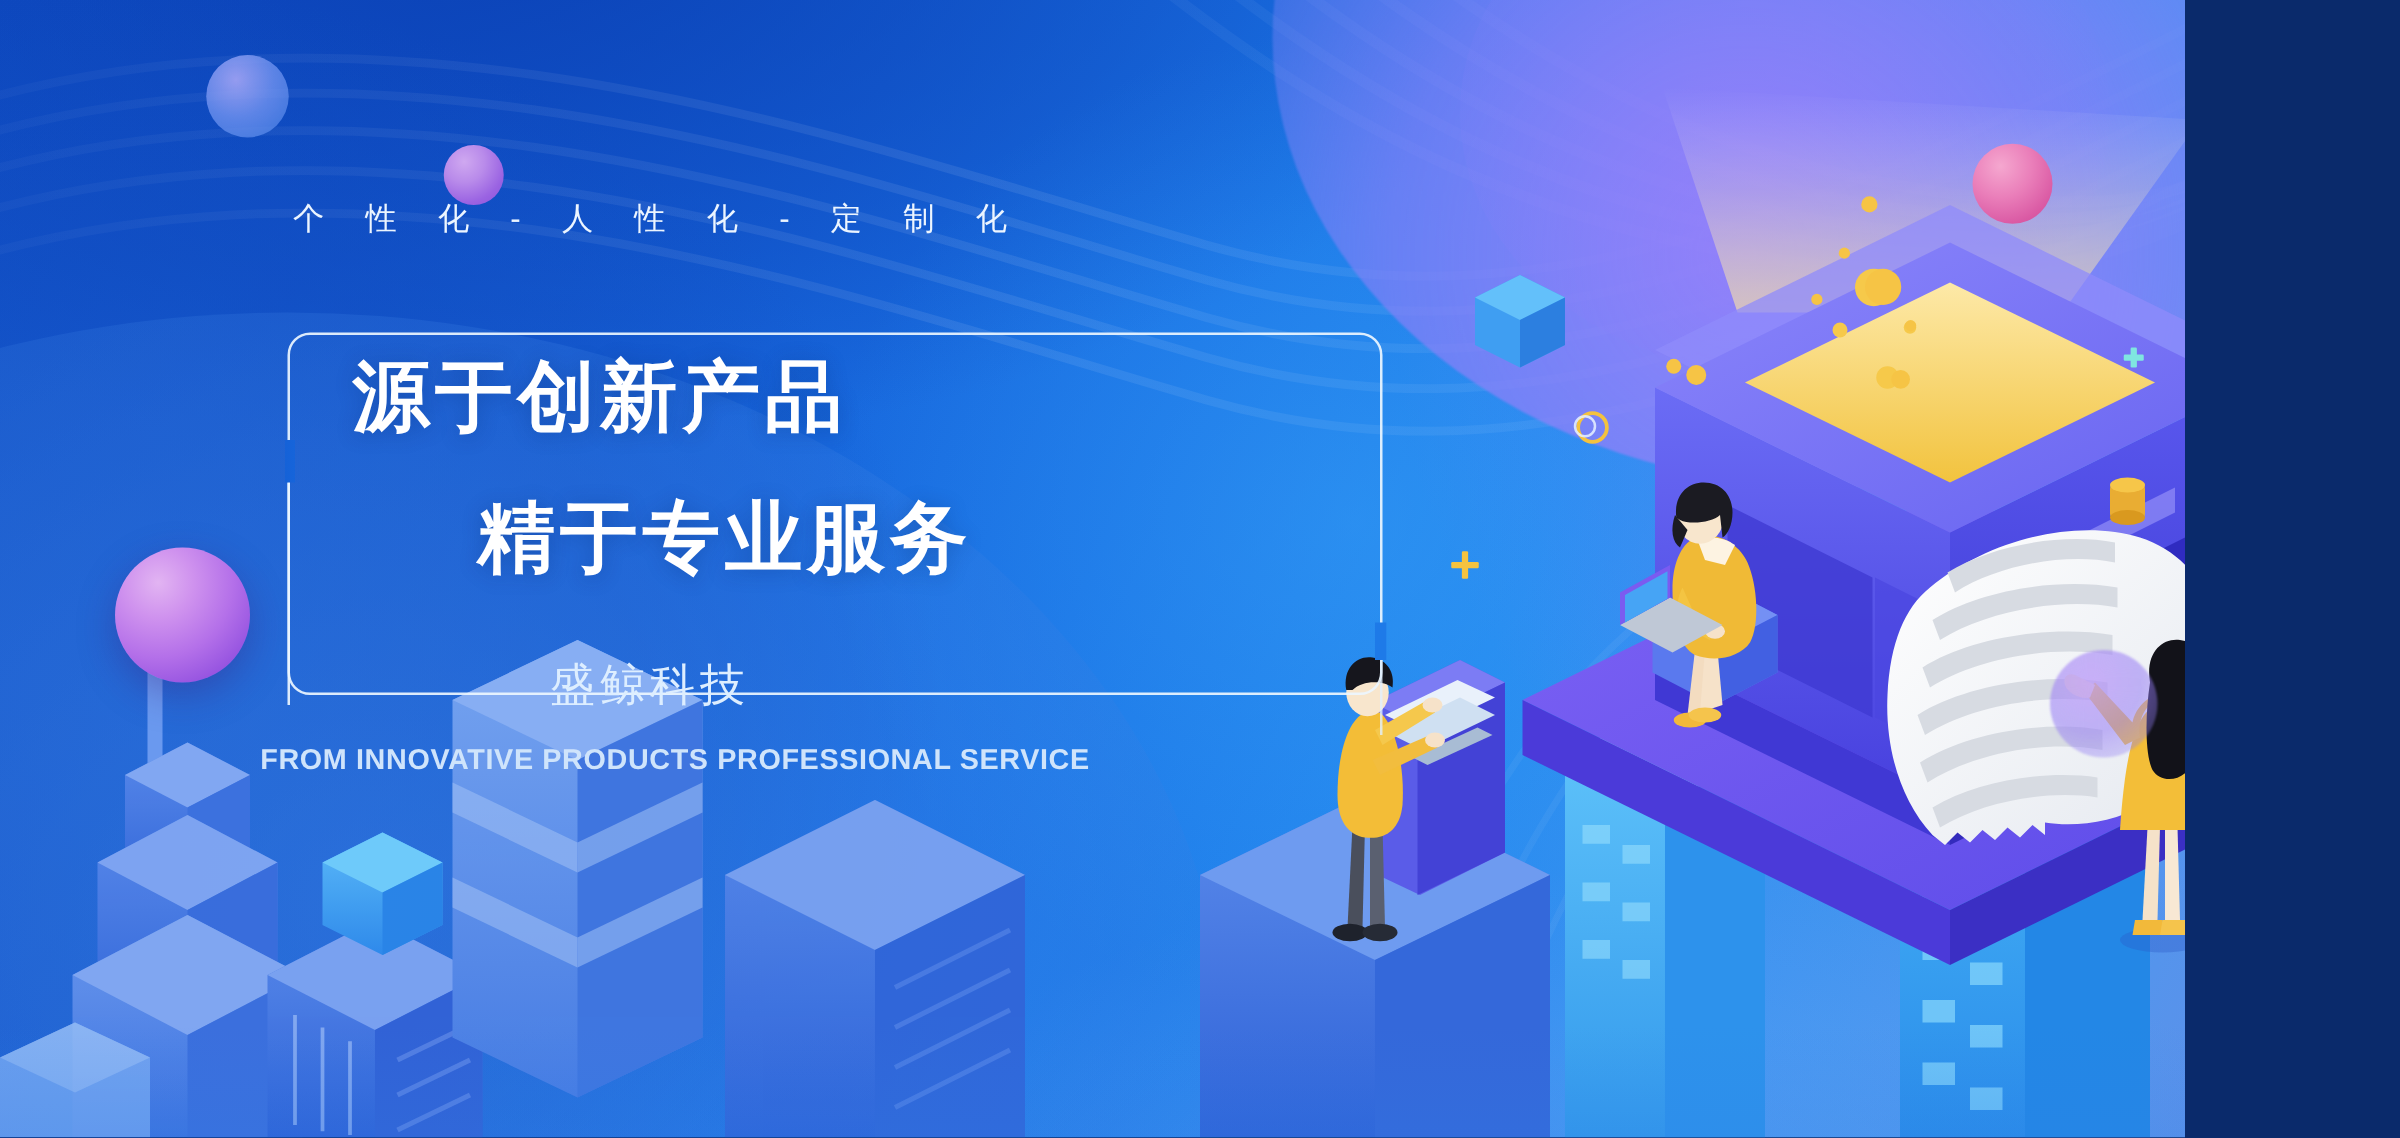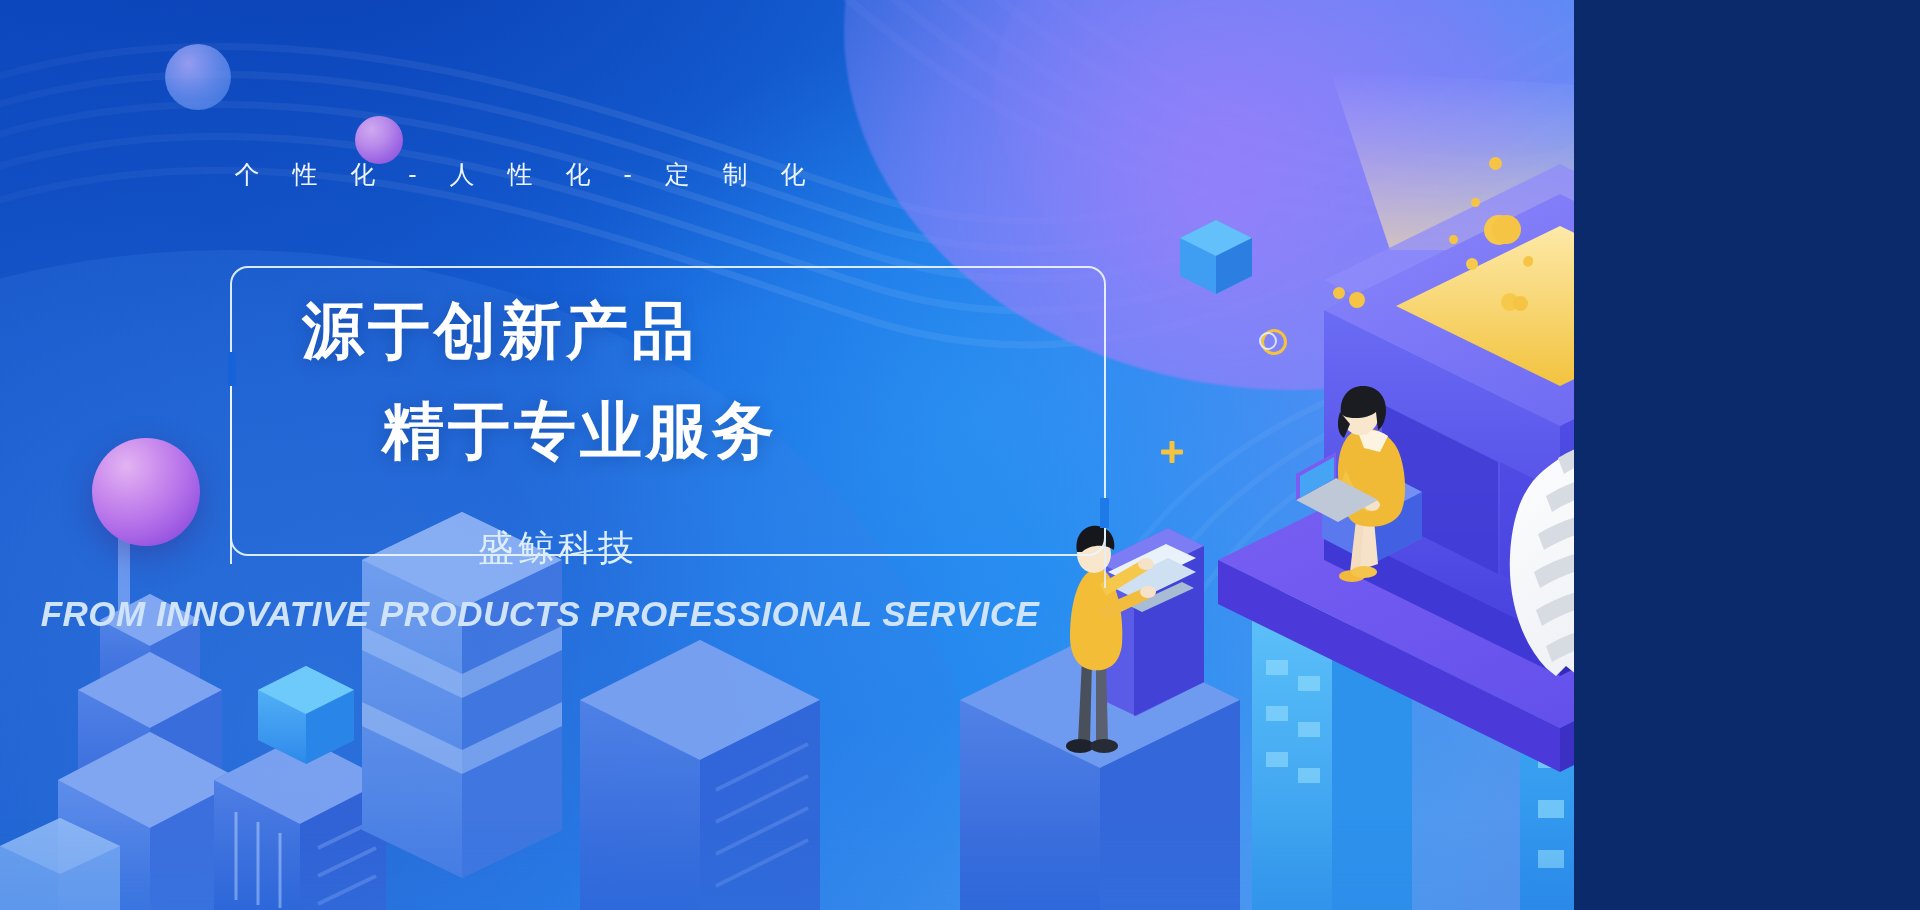--- a/index.html
+++ b/index.html
@@ -6,21 +6,21 @@
     margin: 0;
     padding: 0;
     background: #0a2a6b;
   }
   body {
     font-family: "Liberation Sans", "DejaVu Sans", sans-serif;
   }
 
   .banner {
     position: relative;
-    width: 1574px;
+    width: 1748px;
     height: 910px;
     overflow: hidden;
     background: linear-gradient(115deg,
         #1050c8 0%,
         #1257cf 16%,
         #1765db 34%,
         #1b74e6 50%,
         #2386ee 66%,
         #3c93f0 80%,
         #4f97ee 92%,
@@ -260,46 +260,44 @@
     position: absolute;
     left: 0; top: 284px;
     width: 1040px;
     color: #ffffff;
     font-weight: 700;
     font-size: 62px;
     line-height: 1.0;
     letter-spacing: 4px;
     text-shadow: 0 2px 16px rgba(8,40,110,.30);
   }
-  .hl-1 { position: absolute; left: 0; top: 16px;   width: 960px; text-align: center; margin-left: 20px; }
+  .hl-1 { position: absolute; left: 0; top: 3px;   width: 960px; text-align: center; }
   .hl-2 { position: absolute; left: 0; top: 116px; width: 1160px; text-align: center; }
 
   .company {
     position: absolute;
     left: 0; top: 524px;
     width: 1040px;
     text-align: center;
     color: #ddeeff;
     font-size: 36px;
     letter-spacing: 4px;
     font-weight: 400;
-    padding-left: 38px;
   }
 
   .eng-tagline {
     position: absolute;
     left: 0; top: 594px;
     width: 1080px;
     text-align: center;
     color: #cfe4fb;
-    font-size: 35px;
+    font-size: 23px;
     font-weight: 700;
     letter-spacing: .5px;
     white-space: nowrap;
-    font-style: italic;
   }
 
   
   .art { position: absolute; inset: 0; z-index: 10; }
   .art svg { display: block; width: 1920px; height: 910px; }
 
   .art-front { position: absolute; inset: 0; z-index: 45; pointer-events: none; }
 </style>
 </head>
 <body>

